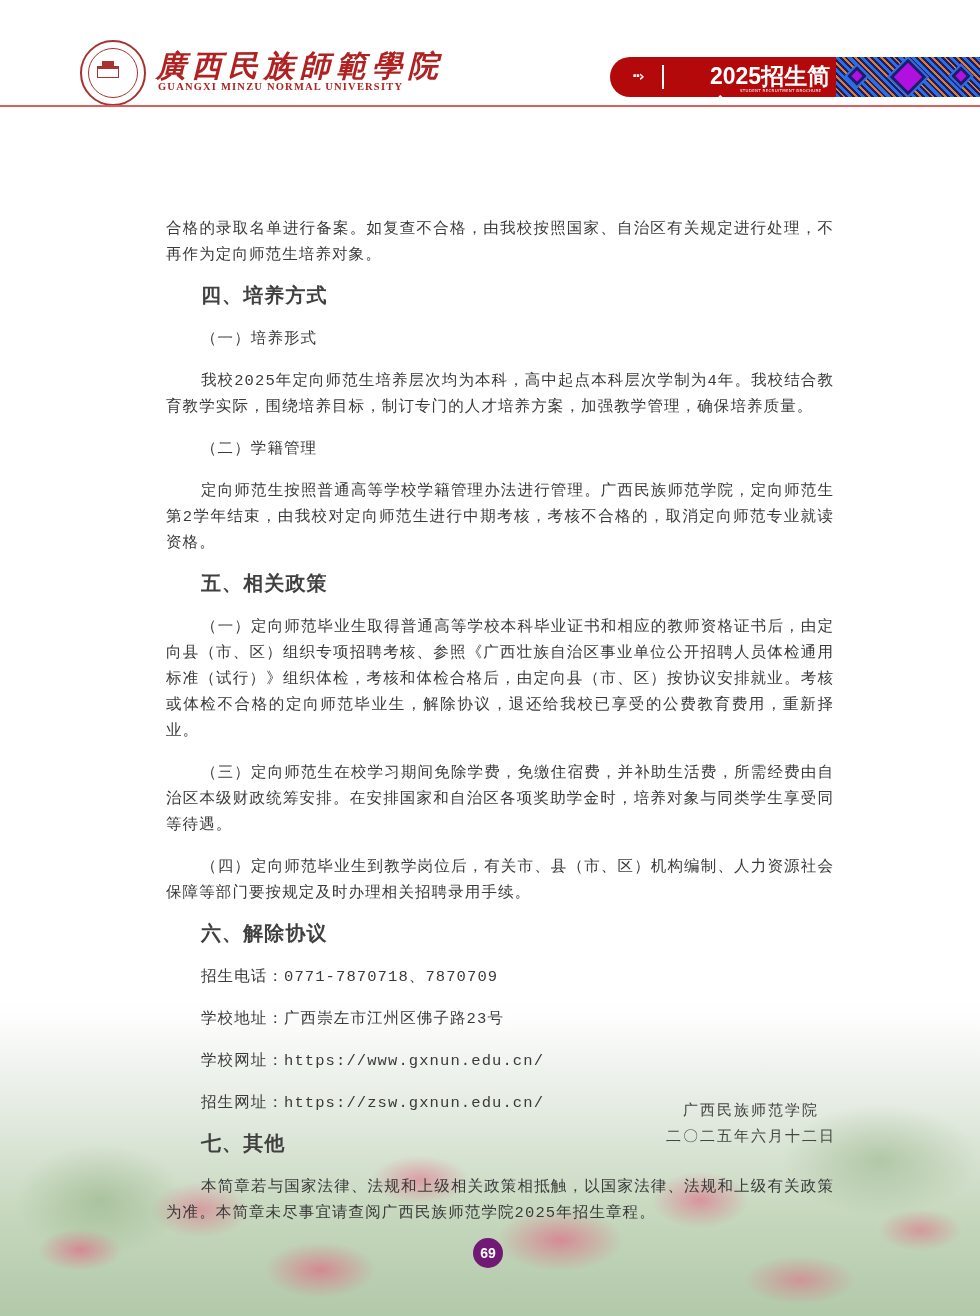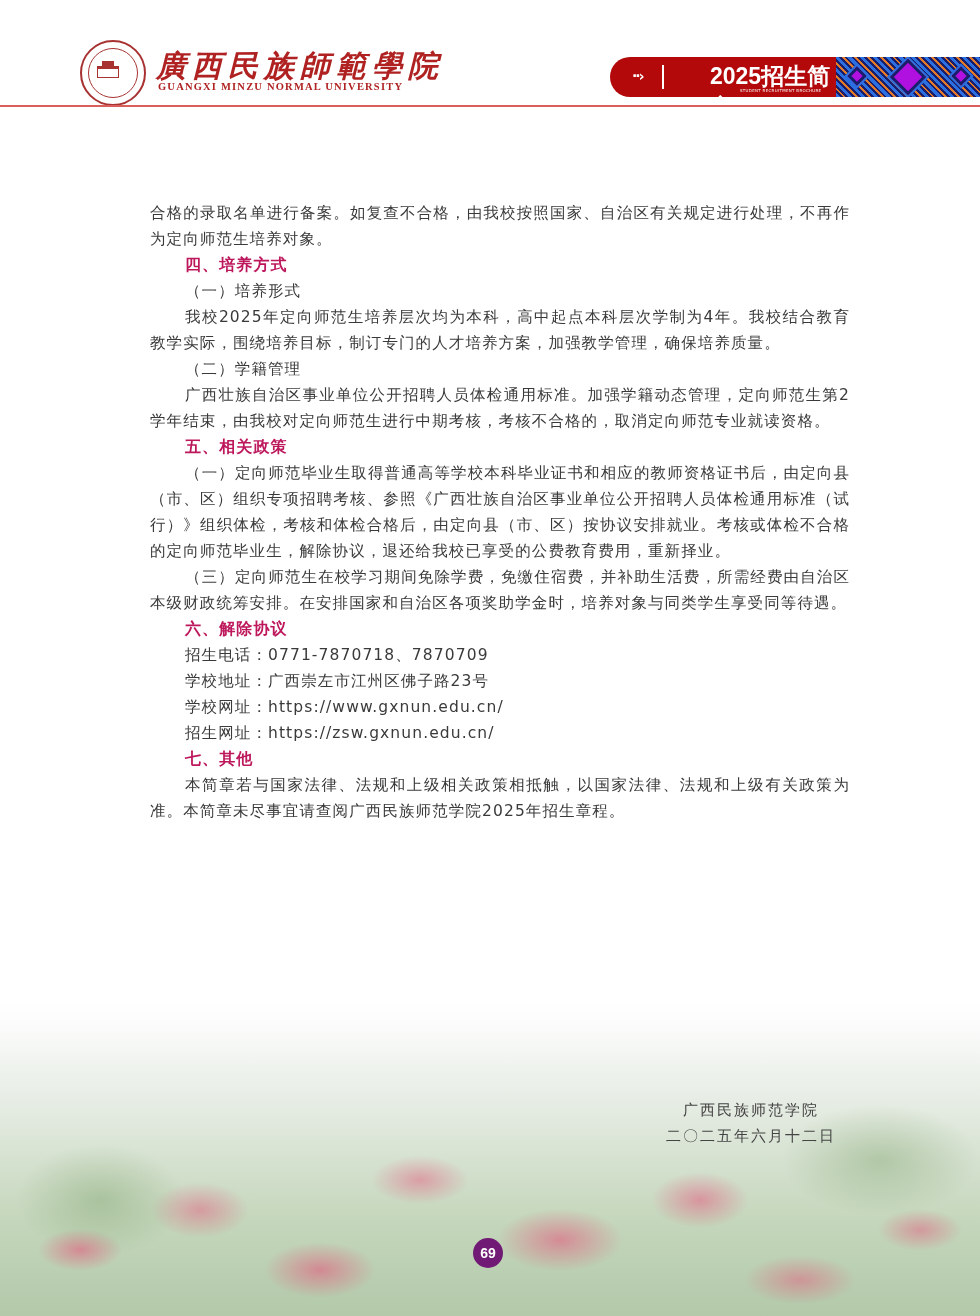--- a/index.html
+++ b/index.html
@@ -43,23 +43,23 @@
       radial-gradient(ellipse 80px 35px at 800px 280px, rgba(230,80,120,0.45), transparent 70%),
       radial-gradient(ellipse 60px 30px at 920px 230px, rgba(230,80,120,0.45), transparent 70%),
       radial-gradient(ellipse 120px 80px at 100px 200px, rgba(110,150,90,0.35), transparent 70%),
       radial-gradient(ellipse 140px 80px at 880px 160px, rgba(110,150,90,0.35), transparent 70%),
       linear-gradient(to bottom, rgba(255,255,255,1) 0%, rgba(230,236,228,0.9) 30%, rgba(190,210,180,0.9) 70%, rgba(170,195,160,0.9) 100%);
   }
   .photo-fade { position: absolute; left: 0; top: 940px; width: 980px; height: 120px; background: linear-gradient(to bottom, #fff, rgba(255,255,255,0)); }
 
   
   .content { position: absolute; left: 150px; top: 200px; width: 700px; font-family: "DejaVu Sans", sans-serif; font-size: 15.5px; line-height: 26px; color: #3a3a3a; letter-spacing: 1.1px; }
-  .content p { text-align: justify; margin: 0; }
+  .content p { text-align: justify; margin: 16px; font-family: Liberation Mono, monospace; }
   .content .indent { text-indent: 35px; }
-  .content .heading { color: #be185d; font-weight: bold; font-size: 16px; padding-left: 35px; }
+  .content .heading { color: #404040; font-weight: bold; font-size: 20px; padding-left: 35px; }
   .content .sub { padding-left: 35px; }
   .content .contact { padding-left: 35px; }
 
   .sign { position: absolute; left: 640px; width: 220px; text-align: center; font-size: 15px; color: #444; letter-spacing: 2px; }
   .sign.s1 { top: 1101px; left: 676px; width: 150px; }
   .sign.s2 { top: 1127px; left: 656px; width: 190px; }
 
   .page-num { position: absolute; left: 473px; top: 1238px; width: 30px; height: 30px; border-radius: 50%; background: #701a75; color: #fff; font-weight: bold; font-family: "Liberation Sans", sans-serif; font-size: 14px; text-align: center; line-height: 30px; }
 </style>
 </head>
@@ -91,25 +91,26 @@
 <div class="photo"></div>
 <div class="photo-fade"></div>
 
 <div class="content">
   <p>合格的录取名单进行备案。如复查不合格，由我校按照国家、自治区有关规定进行处理，不再作为定向师范生培养对象。</p>
 
   <p class="heading">四、培养方式</p>
   <p class="sub">（一）培养形式</p>
   <p class="indent">我校2025年定向师范生培养层次均为本科，高中起点本科层次学制为4年。我校结合教育教学实际，围绕培养目标，制订专门的人才培养方案，加强教学管理，确保培养质量。</p>
   <p class="sub">（二）学籍管理</p>
-  <p class="indent">广西壮族自治区事业单位公开招聘人员体检通用标准。加强学籍动态管理，定向师范生第2学年结束，由我校对定向师范生进行中期考核，考核不合格的，取消定向师范专业就读资格。</p>
+  <p class="indent">定向师范生按照普通高等学校学籍管理办法进行管理。广西民族师范学院，定向师范生第2学年结束，由我校对定向师范生进行中期考核，考核不合格的，取消定向师范专业就读资格。</p>
 
   <p class="heading">五、相关政策</p>
   <p class="indent">（一）定向师范毕业生取得普通高等学校本科毕业证书和相应的教师资格证书后，由定向县（市、区）组织专项招聘考核、参照《广西壮族自治区事业单位公开招聘人员体检通用标准（试行）》组织体检，考核和体检合格后，由定向县（市、区）按协议安排就业。考核或体检不合格的定向师范毕业生，解除协议，退还给我校已享受的公费教育费用，重新择业。</p>
   <p class="indent">（三）定向师范生在校学习期间免除学费，免缴住宿费，并补助生活费，所需经费由自治区本级财政统筹安排。在安排国家和自治区各项奖助学金时，培养对象与同类学生享受同等待遇。</p>
+  <p class="indent">（四）定向师范毕业生到教学岗位后，有关市、县（市、区）机构编制、人力资源社会保障等部门要按规定及时办理相关招聘录用手续。</p>
 
   <p class="heading">六、解除协议</p>
   <p class="contact">招生电话：0771-7870718、7870709</p>
   <p class="contact">学校地址：广西崇左市江州区佛子路23号</p>
   <p class="contact">学校网址：https://www.gxnun.edu.cn/</p>
   <p class="contact">招生网址：https://zsw.gxnun.edu.cn/</p>
 
   <p class="heading">七、其他</p>
   <p class="indent">本简章若与国家法律、法规和上级相关政策相抵触，以国家法律、法规和上级有关政策为准。本简章未尽事宜请查阅广西民族师范学院2025年招生章程。</p>
 </div>

